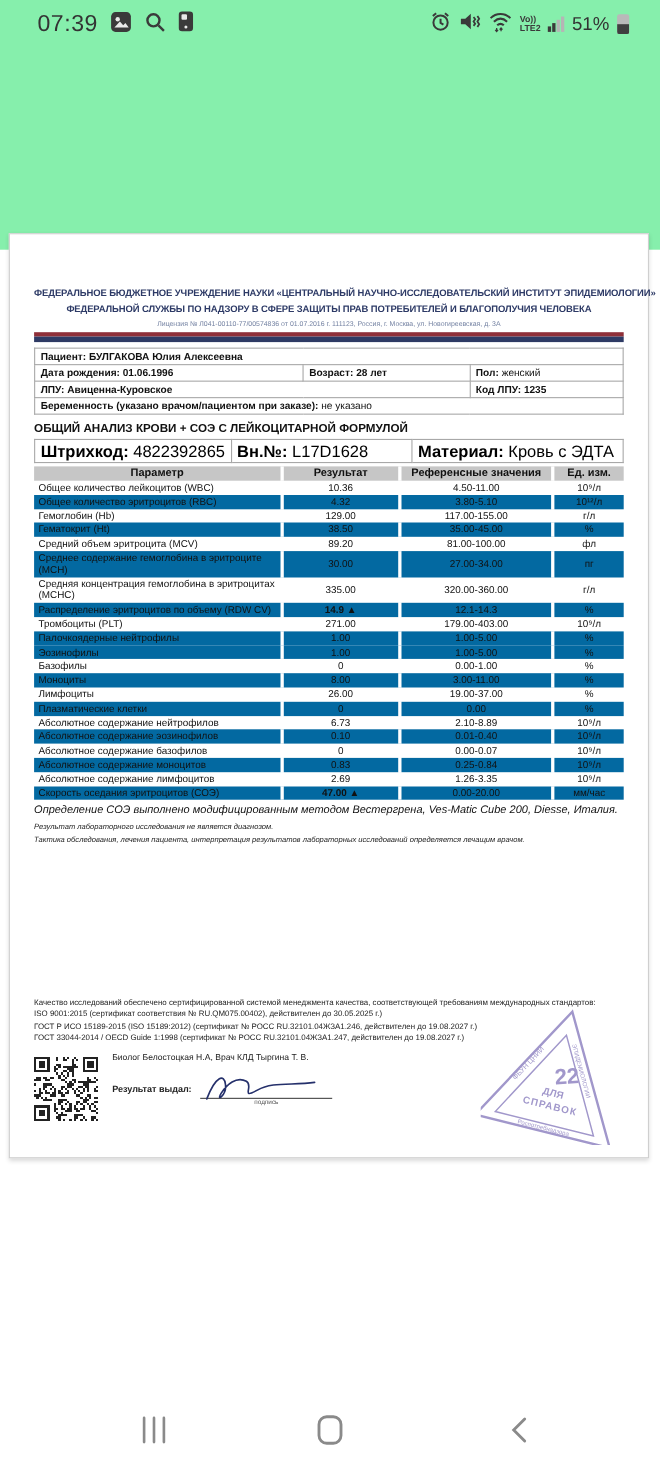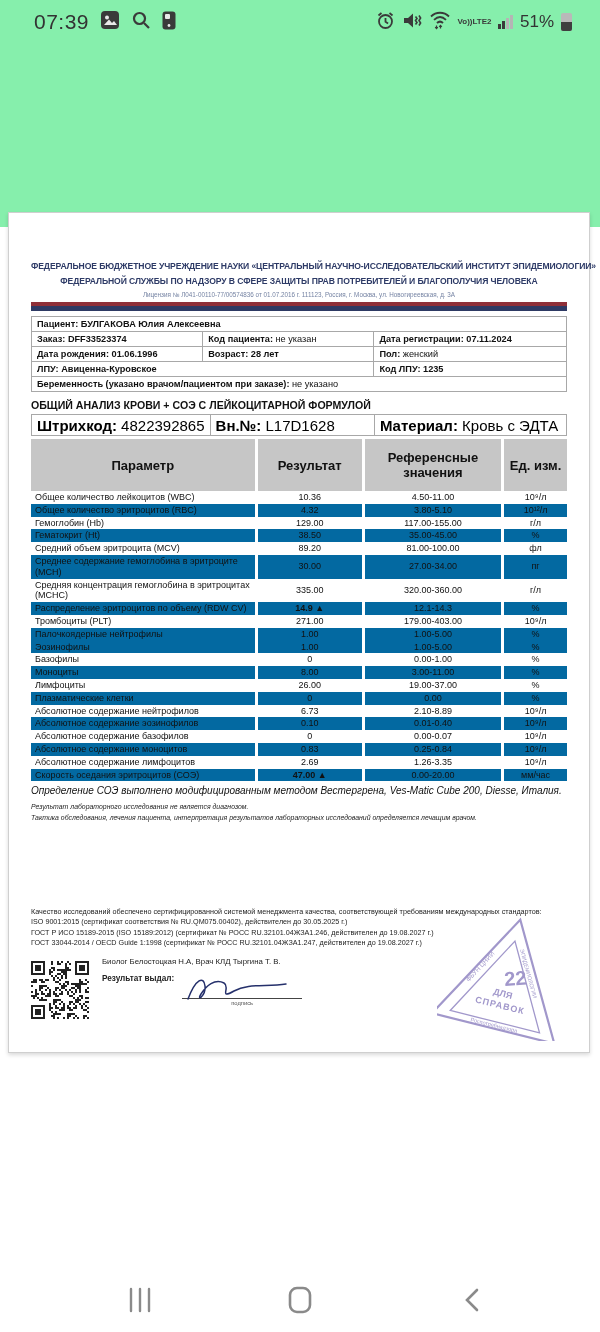--- a/index.html
+++ b/index.html
@@ -8,21 +8,21 @@
     background:#ffffff;font-family:"Liberation Sans",sans-serif;
     -webkit-font-smoothing:antialiased;
   }
   
   .top-area{position:absolute;top:0;left:0;width:600px;height:227px;background:#86efac;padding-left:48px;}
   .status-bar{position:absolute;top:0;left:0;width:600px;height:44px;display:flex;align-items:center;color:#3a3a3a;}
   .sb-left{display:flex;align-items:center;gap:11px;margin-left:34px;}
   .sb-time{font-size:21px;letter-spacing:.5px;color:#333;}
   .sb-right{display:flex;align-items:center;gap:7px;margin-left:auto;margin-right:28px;}
   .sb-pct{font-size:17px;color:#333;}
-  .volte{display:flex;flex-direction:row;align-items:flex-start;line-height:1;font-weight:bold;color:#3a3a3a;}
+  .volte{display:flex;flex-direction:column;align-items:flex-start;line-height:1;font-weight:bold;color:#3a3a3a;}
   .volte span{font-size:8px;}
   .sigbars{display:flex;align-items:flex-end;gap:1.5px;height:14px;}
   .sigbars i{display:block;width:2.5px;background:#b5b5b5;}
   .sigbars i.on{background:#3a3a3a;}
   .battery{position:relative;width:11px;height:18px;border-radius:2px;background:#b9b9b9;overflow:hidden;}
   .battery::after{content:"";position:absolute;left:0;bottom:0;width:100%;height:52%;background:#3f3f3f;}
 
   
   .page{
     position:absolute;top:212px;left:8px;width:582px;height:841px;
@@ -39,39 +39,39 @@
   .patient-table{margin-top:5px;font-size:9.2px;color:#111;}
   .patient-table td{border:1px solid #a8a8a8;padding:1.5px 5px;height:11px;white-space:nowrap;overflow:hidden;}
   .patient-table b{font-weight:bold;}
 
   .report-title{margin-top:7px;font-size:10.6px;font-weight:bold;color:#111;}
 
   .spec-table{margin-top:3px;font-size:15px;}
   .spec-table td{border:1px solid #a8a8a8;padding:1.5px 5px;height:11px;white-space:nowrap;}
 
   .results-table{margin-top:3px;font-size:9px;color:#111;}
-  .results-table th{background:#c6c6c6;font-weight:bold;padding:11px 2px;font-size:13px;}
+  .results-table th{background:#c6c6c6;font-weight:bold;padding:1px 2px;font-size:10px;}
   .results-table td{padding:1px 4px;line-height:1.2;height:10.5px;}
   .results-table td.param{text-align:left;}
   .results-table td.result,.results-table td.ref,.results-table td.unit{text-align:center;white-space:nowrap;}
   .results-table tr.alt td{background:#0369a1;}
   .results-table th + th,.results-table td + td{border-left:3px solid #fff;}
   .results-table td.hi{font-weight:bold;}
 
   .method-note{margin-top:4px;font-size:10px;font-style:italic;color:#111;}
   .disclaimer{margin-top:6px;font-size:6.9px;font-style:italic;color:#222;line-height:1.5;}
 
   .cert-block{position:absolute;left:22px;right:22px;top:694px;font-size:7.2px;color:#222;line-height:1.45;}
 
   .footer-row{position:absolute;left:22px;right:22px;top:744px;display:flex;align-items:flex-start;}
   .qr{width:58px;height:58px;flex:0 0 auto;margin-top:4px;}
   .foot-colA{width:216px;text-align:right;font-size:7.3px;line-height:1.6;color:#222;margin-left:10px;}
   .foot-colA .interm{font-size:8.4px;letter-spacing:.2px;}
   .foot-colB{flex:1;padding-left:13px;font-size:7.8px;color:#222;}
-  .issued-row{display:flex;align-items:flex-start;margin-top:8px;}
+  .issued-row{display:flex;align-items:center;margin-top:8px;}
   .issued-label{font-weight:bold;font-size:8.2px;white-space:nowrap;}
   .sig-block{margin-left:8px;width:120px;}
   .sig-line{border-bottom:1px solid #444;margin-top:-8px;}
   .sig-caption{text-align:center;font-size:5.8px;color:#555;margin-top:1px;}
 
   .stamp{position:absolute;right:14px;top:700px;opacity:.85;}
 
   
   .nav-bar{position:absolute;left:0;bottom:0;width:600px;height:64px;background:#fff;}
   .nav-btn{position:absolute;top:14px;width:48px;height:40px;display:flex;align-items:center;justify-content:center;}
@@ -160,25 +160,20 @@
 
   <div class="flag-stripe">
     <div class="red"></div>
     <div class="blue"></div>
   </div>
 
   <table class="patient-table">
     <tbody>
         <tr>
       <td colspan="3"><b>Пациент:</b> <b>БУЛГАКОВА Юлия Алексеевна</b></td>
-    </tr>
-    <tr>
-      <td style="width:32%"><b>Заказ:</b> <b>DFF33523374</b></td>
-      <td style="width:32%"><b>Код пациента:</b> <span>не указан</span></td>
-      <td style="width:36%"><b>Дата регистрации:</b> <b>07.11.2024</b></td>
     </tr>
     <tr>
       <td><b>Дата рождения:</b> <b>01.06.1996</b></td>
       <td><b>Возраст:</b> <b>28 лет</b></td>
       <td><b>Пол:</b> <span>женский</span></td>
     </tr>
     <tr>
       <td colspan="2"><b>ЛПУ:</b> <b>Авиценна-Куровское</b></td>
       <td><b>Код ЛПУ:</b> <b>1235</b></td>
     </tr>

